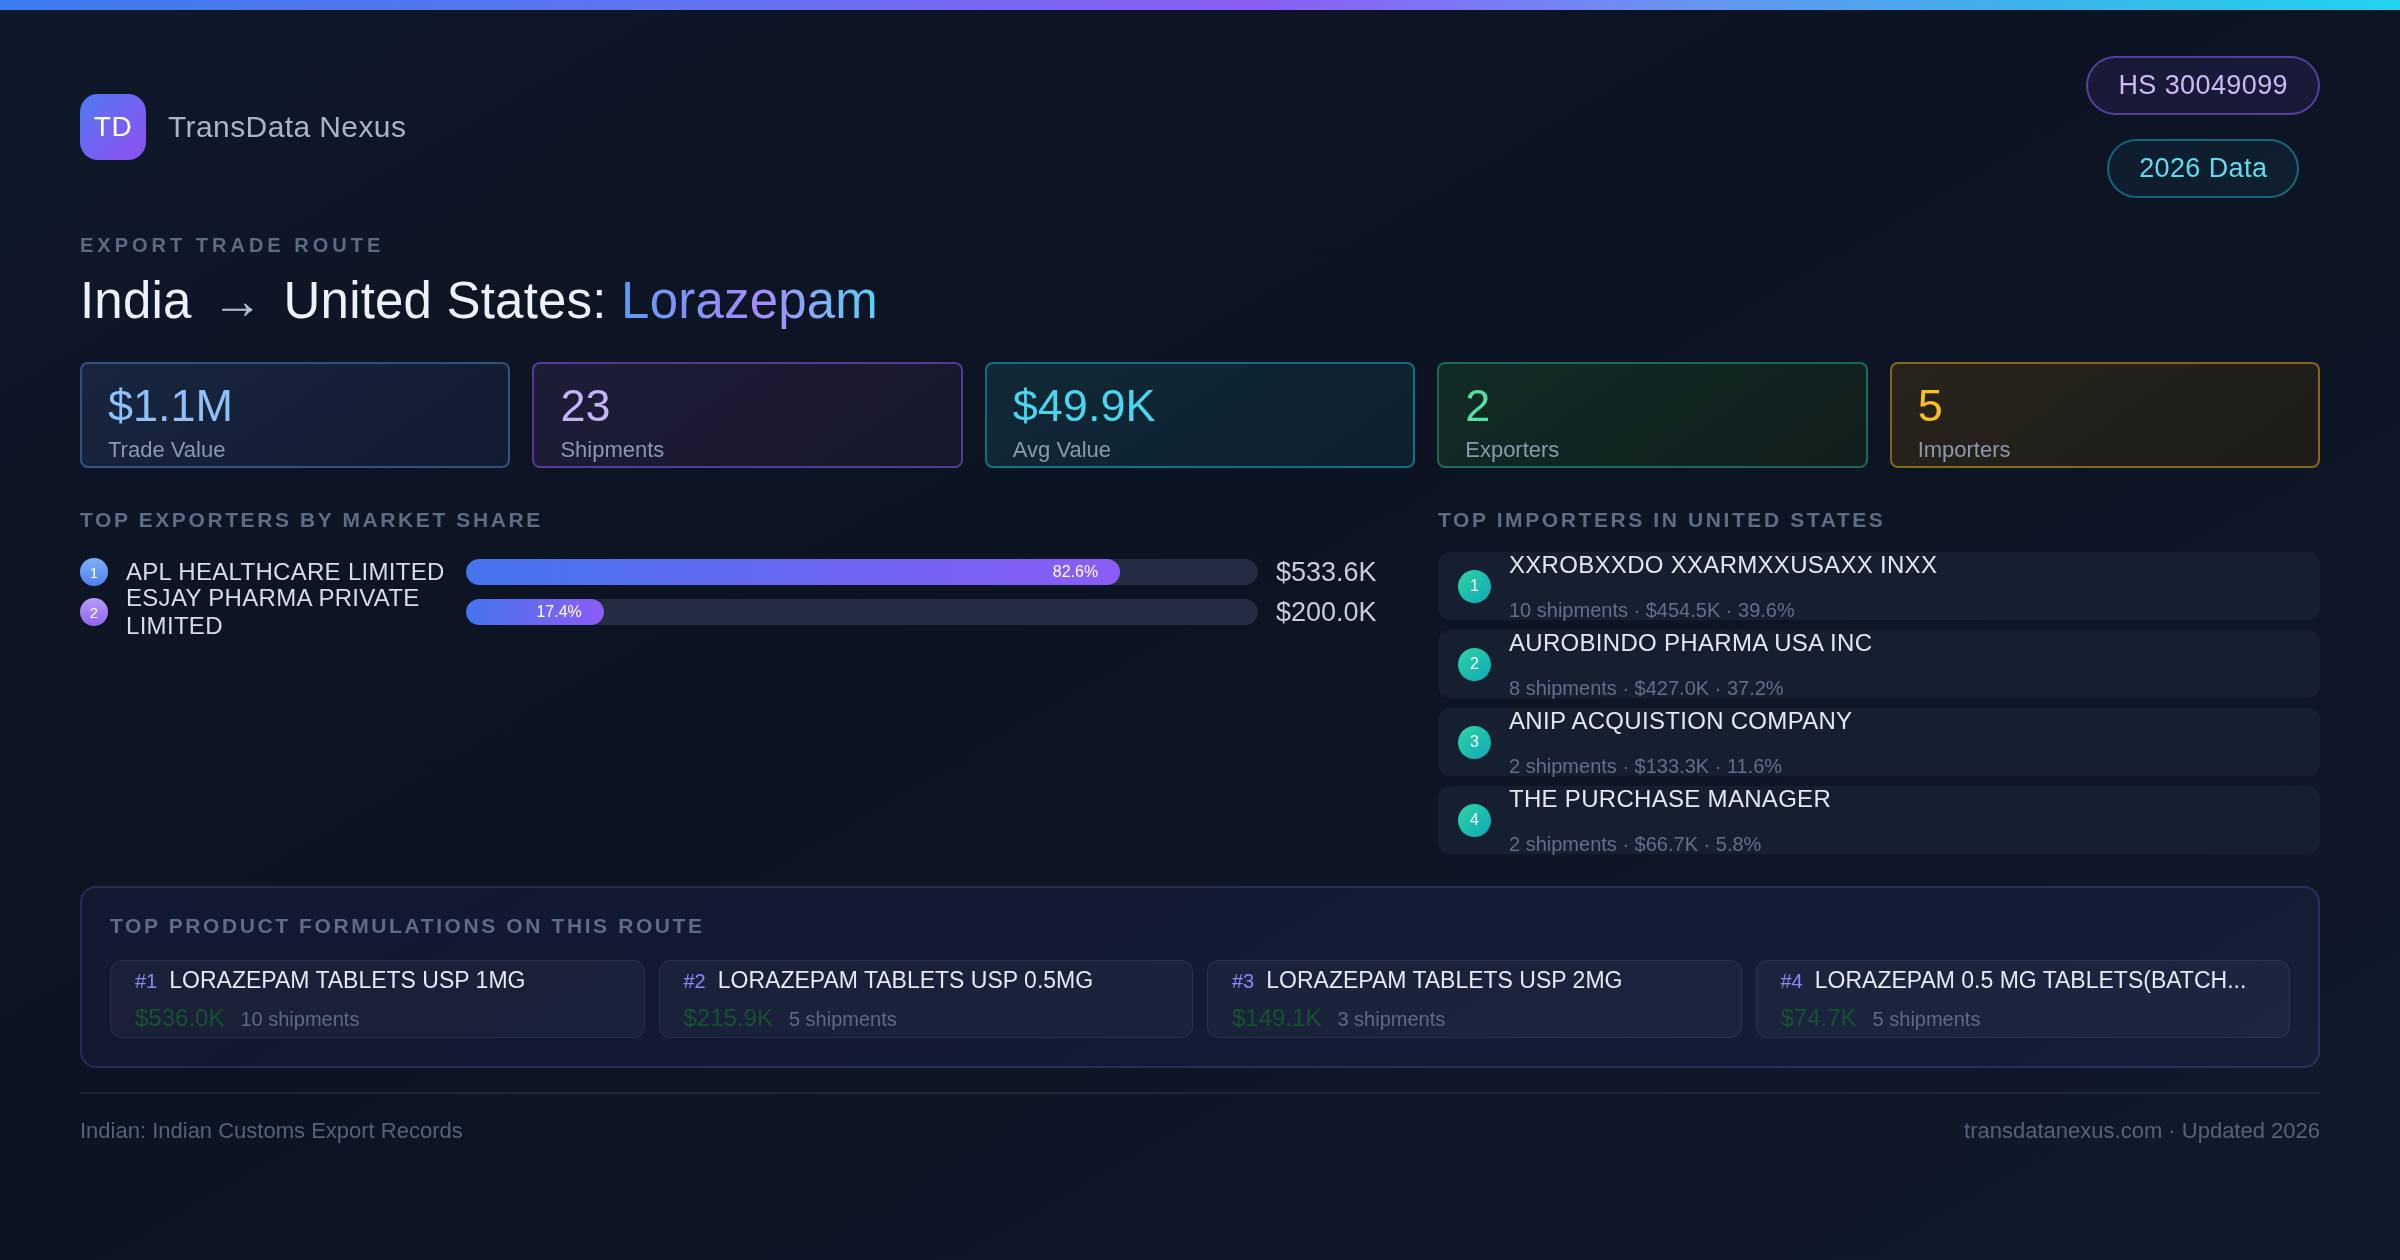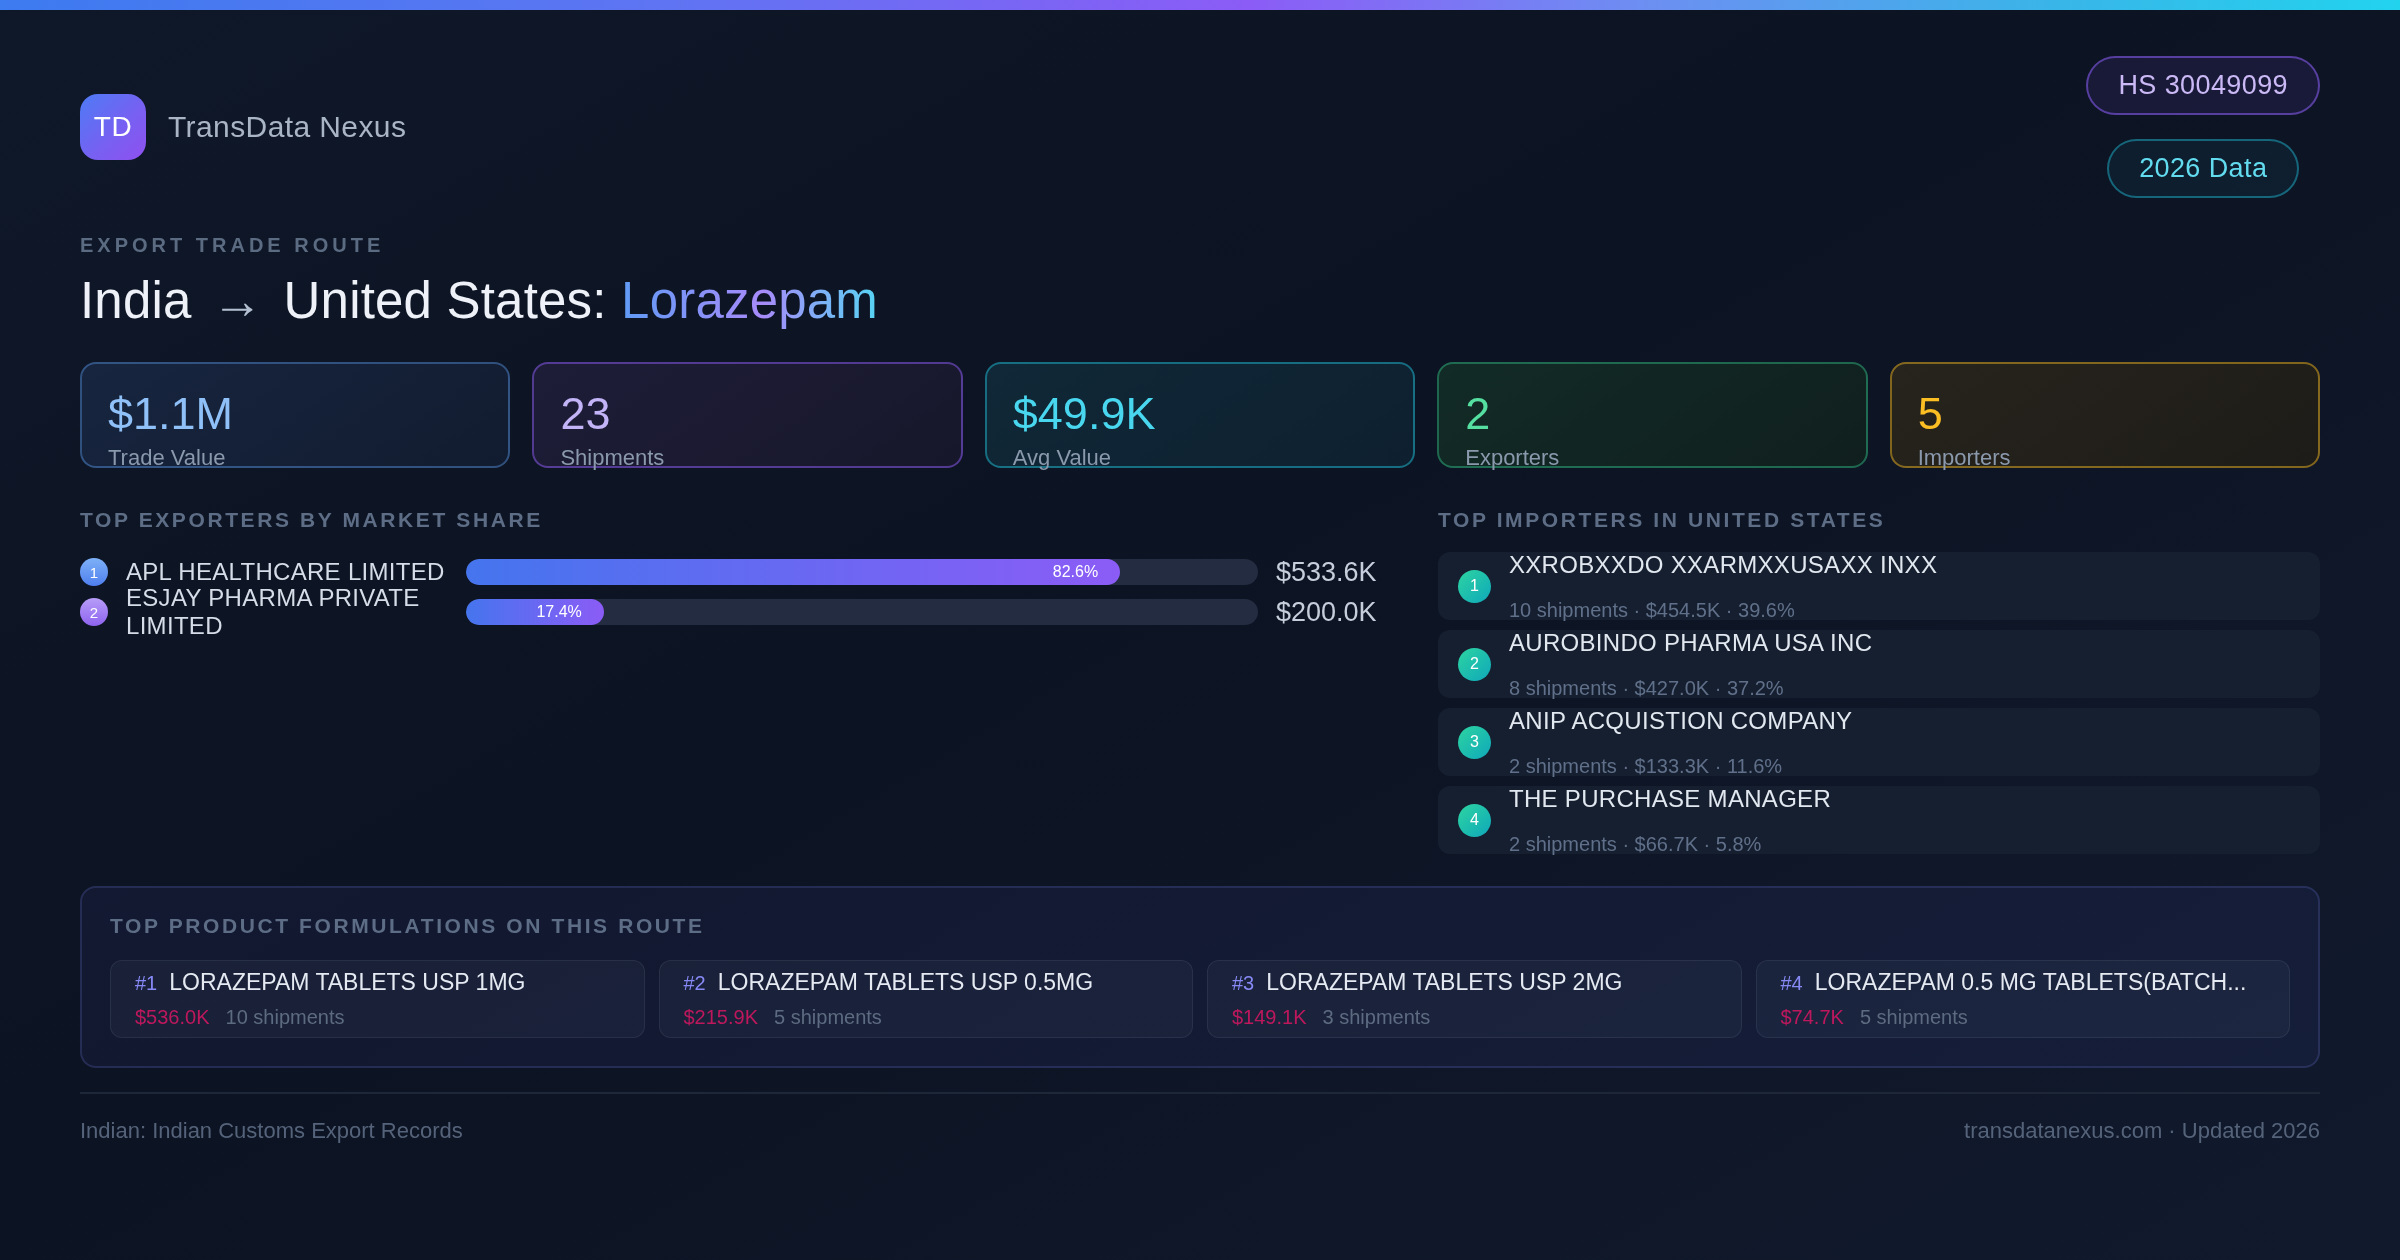--- a/index.html
+++ b/index.html
@@ -38,21 +38,21 @@
   .title { margin-top:14px; font-size:51px; font-weight:500; color:#eef2f8; letter-spacing:.2px; }
   .title .arrow { color:#b3c0d2; font-weight:400; padding:0 6px; }
   .title .product {
     background:linear-gradient(90deg,#5f9bf5 0%,#a78bfa 55%,#56d4f3 100%);
     -webkit-background-clip:text; background-clip:text; color:transparent;
   }
 
   
   .stats-row { margin-top:32px; display:flex; gap:22px; }
   .stat-card {
-    width:516px; height:106px; border-radius:16px; padding:24px 26px 0 26px;
+    width:516px; height:106px; border-radius:8px; padding:16px 26px 0 26px;
   }
   .stat-value { font-size:45px; font-weight:500; line-height:1.15; }
   .stat-label { font-size:22px; color:#8b99ad; margin-top:5px; }
   .stat-blue   { background:linear-gradient(145deg,#17253f,#121c30); border:2px solid rgba(96,165,250,.38); }
   .stat-blue .stat-value { color:#8fc0f7; }
   .stat-purple { background:linear-gradient(145deg,#1e1d38,#17172b); border:2px solid rgba(139,92,246,.50); }
   .stat-purple .stat-value { color:#c3b4f8; }
   .stat-cyan   { background:linear-gradient(145deg,#102837,#0e2030); border:2px solid rgba(34,211,238,.42); }
   .stat-cyan .stat-value { color:#49d7ef; }
   .stat-green  { background:linear-gradient(145deg,#122b26,#101f1d); border:2px solid rgba(52,211,153,.40); }
@@ -109,21 +109,21 @@
   .prod-cards { margin-top:22px; display:flex; gap:14px; }
   .prod-card {
     width:535px; height:78px; border-radius:12px;
     background:rgba(148,163,184,.06); border:1px solid rgba(148,163,184,.12);
     padding:0 24px; display:flex; flex-direction:column; justify-content:center; cursor:pointer;
   }
   .prod-line1 { display:flex; align-items:baseline; gap:12px; }
   .prod-rank { font-size:20px; color:#8789f5; }
   .prod-name { font-size:23px; color:#e5eaf2; font-weight:500; white-space:nowrap; overflow:hidden; }
   .prod-line2 { display:flex; align-items:baseline; gap:16px; margin-top:10px; }
-  .prod-value { font-size:20px; color:#be185d; }
+  .prod-value { font-size:24px; color:#14532d; }
   .prod-ship { font-size:20px; color:#5d6b80; }
 
   
   .footer { margin-top:24px; border-top:2px solid #1d2738; padding-top:24px;
     display:flex; justify-content:space-between; }
   .footer-text { font-size:22px; color:#55637a; }
 </style>
 </head>
 <body>
 

